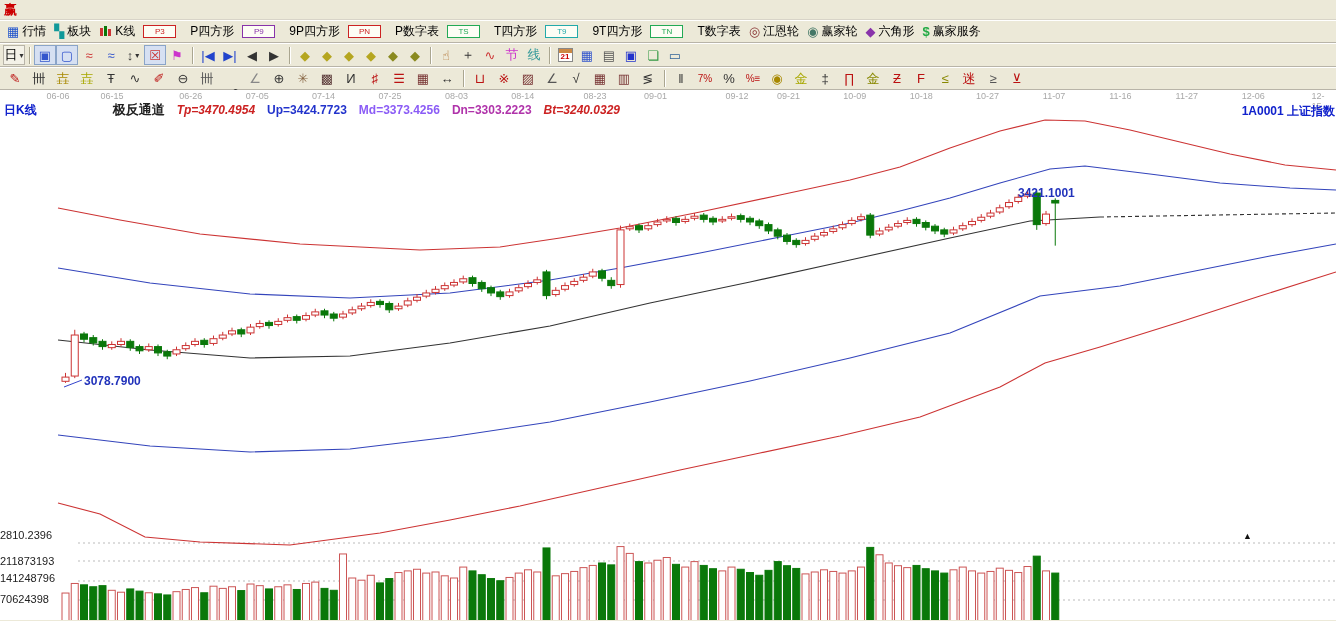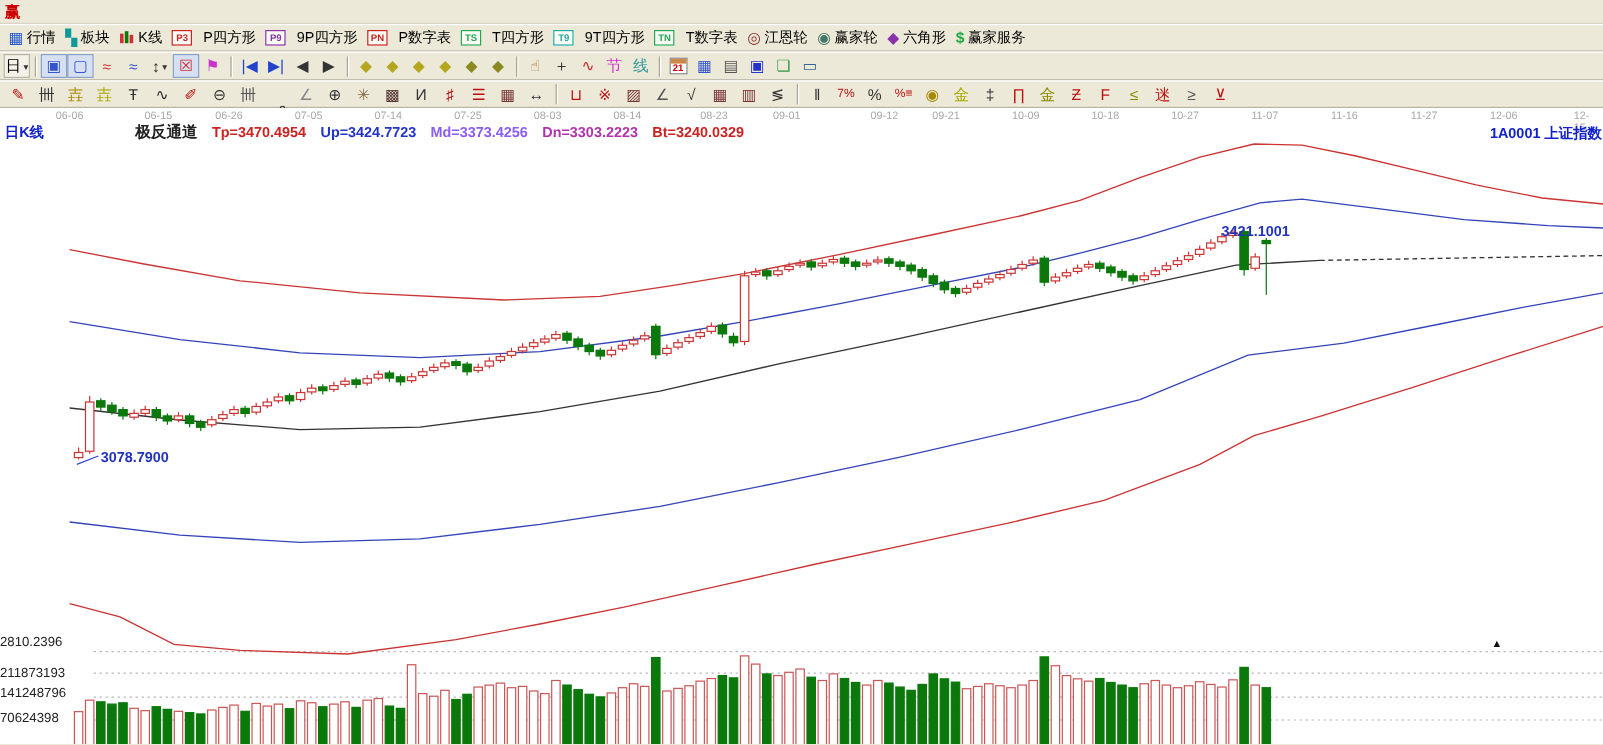--- a/index.html
+++ b/index.html
@@ -6,40 +6,40 @@
   html,body { width:1336px; height:621px; overflow:hidden; }
   body { font-family:"Liberation Sans","DejaVu Sans",sans-serif; background:#ece9d8; font-size:12px; }
   .menubar { height:20px; display:flex; align-items:center; padding-left:4px; background:#ece9d8; border-bottom:1px solid #d8d4c8; }
   .logo { color:#c00; font-weight:bold; font-size:13px; margin-right:6px; }
   .mi { padding:2px 9px; cursor:default; }
   .tb { display:flex; align-items:center; background:#ece9d8; border-top:1px solid #fff; border-bottom:1px solid #b8b4a8; padding-left:3px; }
   .tb1 { height:23px; }
   .tb2 { height:24px; }
   .tb3 { height:23px; }
   .ti { display:flex; align-items:center; height:20px; padding:0 4px; white-space:nowrap; cursor:default; }
-  .licon { width:17px; height:13px; border:1px solid; display:inline-flex; align-items:center; justify-content:center; font-size:8px; font-weight:bold; margin-right:9px; background:#fdfdf5; }
+  .licon { width:33px; height:13px; border:1px solid; display:inline-flex; align-items:center; justify-content:center; font-size:8px; font-weight:normal; margin-right:14px; background:#fdfdf5; }
   .gicon { font-size:13px; margin-right:3px; line-height:1; }
   .ni { width:22px; height:20px; display:flex; align-items:center; justify-content:center; font-size:13px; cursor:default; }
   .ni.active { background:#d6e0f2; border:1px solid #8aa4c8; }
   .ni.btn { border:1px solid #b8b4a8; background:#f4f2e8; }
   .di { width:24px; height:20px; display:flex; align-items:center; justify-content:center; font-size:13px; cursor:default; }
   .sep { width:1px; height:17px; background:#aaa690; box-shadow:1px 0 0 #fff; margin:0 4px; }
   .caret { font-size:8px; margin-left:2px; color:#333; }
   .cico { position:relative; width:13px; height:13px; margin-right:3px; }
   .cico i { position:absolute; width:3px; }
   .cal { position:relative; width:15px; height:14px; border:1px solid #888; background:#fff; font-size:8px; color:#c00; font-weight:bold; display:flex; align-items:flex-end; justify-content:center; }
   .cal:before { content:""; position:absolute; top:0; left:0; right:0; height:4px; background:#c84; }
   .chart { position:relative; width:1336px; height:530px; background:#fff; }
   .dates { position:absolute; top:1px; left:0; width:100%; height:10px; }
   .dates span { position:absolute; transform:translateX(-50%); font-size:9px; color:#a8a8a8; }
   .hdr { position:absolute; top:11px; left:4px; height:15px; white-space:nowrap; font-weight:bold; }
   .hdr span { margin-right:12px; }
   .period { color:#1122cc; margin-right:76px !important; }
   .ind-name { color:#222; font-size:13px; }
-  .tp,.bt { color:#cc2222; }
+  .tp,.bt { color:#cc2222;font-style:italic; }
   .up { color:#2233cc; }
   .md { color:#8b5cf6; }
   .dn { color:#b033aa; }
   .sym { position:absolute; top:13px; right:1px; color:#1122cc; font-weight:bold; white-space:nowrap; }
   .plabel { position:absolute; font-weight:bold; color:#2233bb; font-size:12px; }
   .vlabel { position:absolute; width:76px; text-align:left; font-size:11px; color:#222; left:0; }
   .tri { position:absolute; font-size:9px; color:#111; }
   svg { position:absolute; top:0; left:0; }
 </style>
 </head>
@@ -667,21 +667,21 @@
       <line x1="1046" y1="120.93963258000007" x2="1046" y2="135.66203258000007" stroke="#cc3333" stroke-width="1"></line>
       <rect x="1042.5" y="124.09443258000006" width="7" height="9.464399999999998" fill="#ffffff" stroke="#cc3333"></rect>
       <rect x="1042.5" y="480.8992" width="7" height="50.10079999999999" fill="#ffffff" stroke="#cc5555"></rect>
       <line x1="1055.25" y1="108.32043258000006" x2="1055.25" y2="155.64243258000005" stroke="#0a780a" stroke-width="1"></line>
       <rect x="1051.75" y="110.42363258000006" width="7" height="2.5764200000000415" fill="#0a780a" stroke="#0a780a"></rect>
       <rect x="1051.75" y="483.0856" width="7" height="47.9144" fill="#0a780a" stroke="#0a780a"></rect>
       <line x1="64" y1="297" x2="82" y2="290" stroke="#3344cc" stroke-width="1"></line>
     </svg>
   <div class="dates" id="dates">
       <span style="left: 58px;">06-06</span>
-      <span style="left: 132px;">06-15</span>
+      <span style="left: 112px;">06-15</span>
       <span style="left: 190.8px;">06-26</span>
       <span style="left: 257.2px;">07-05</span>
       <span style="left: 323.6px;">07-14</span>
       <span style="left: 390px;">07-25</span>
       <span style="left: 456.4px;">08-03</span>
       <span style="left: 522.8px;">08-14</span>
       <span style="left: 595px;">08-23</span>
       <span style="left: 655.6px;">09-01</span>
       <span style="left: 722px; margin-left: 15px;">09-12</span>
       <span style="left: 788.4px;">09-21</span>

